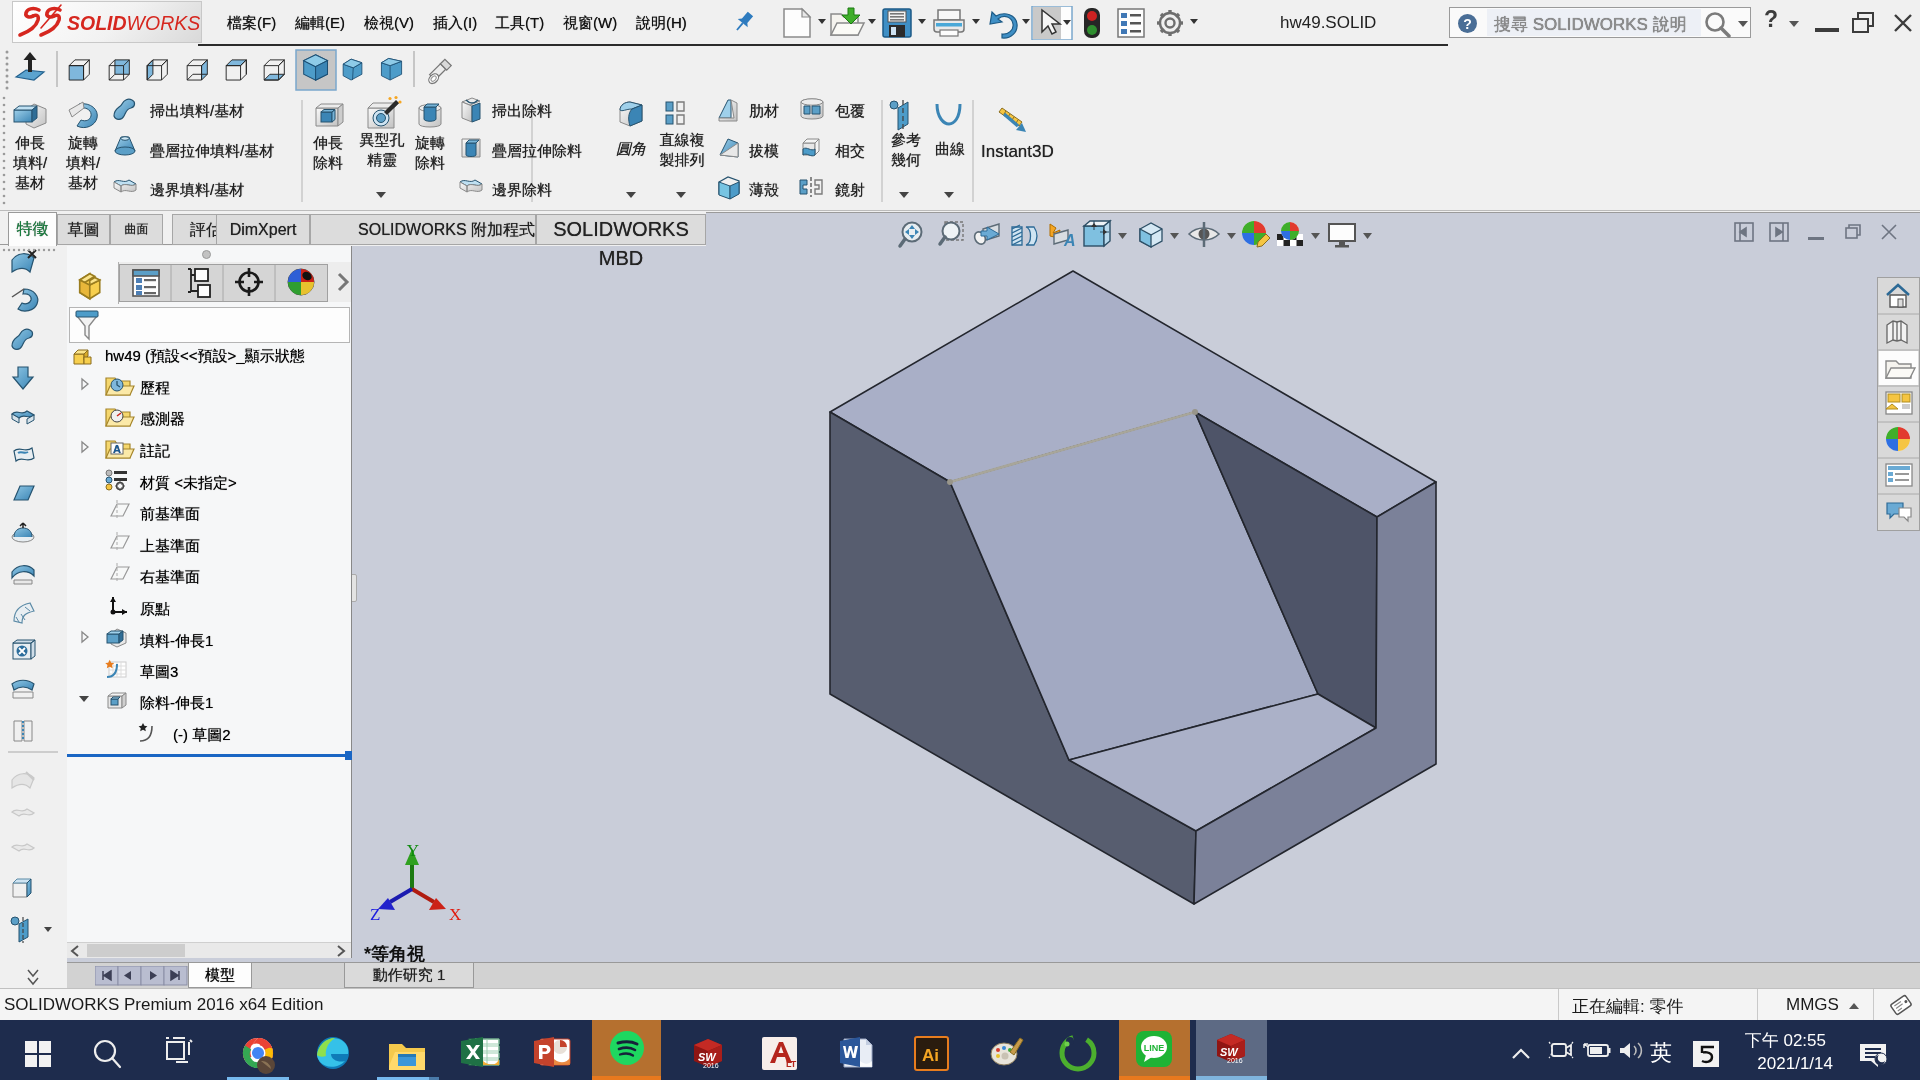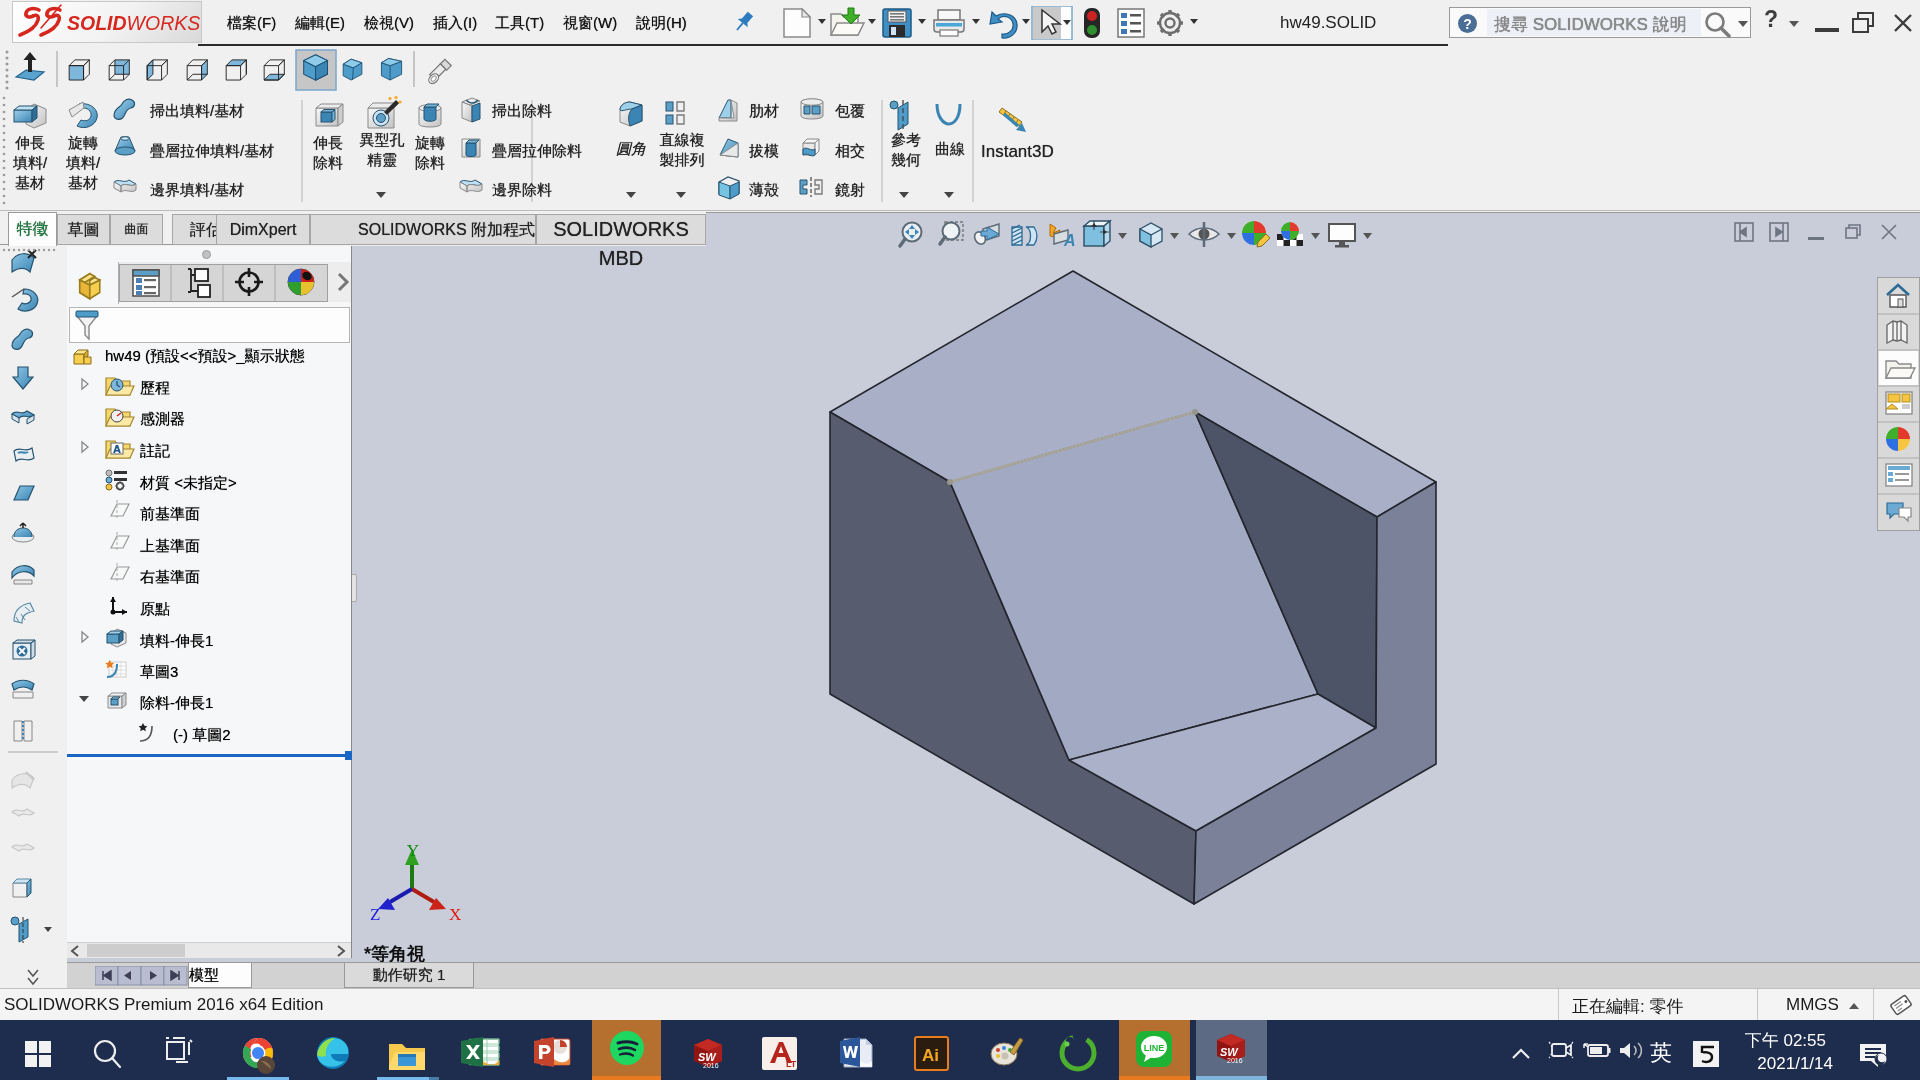--- a/index.html
+++ b/index.html
@@ -962,21 +962,21 @@
         <rect x="46" y="0" width="23" height="19"></rect>
         <rect x="69" y="0" width="23" height="19"></rect>
       </g>
     <g fill="#3c3f55">
         <path d="M8 5 v9 M16 5 l-7 4.5 7 4.5 z" stroke="#3c3f55" stroke-width="1.5"></path>
         <path d="M36 5 l-7 4.5 7 4.5 z"></path>
         <path d="M55 5 l7 4.5 -7 4.5 z"></path>
         <path d="M76 5 l7 4.5 -7 4.5 z M84 5 v9" stroke="#3c3f55" stroke-width="1.5"></path>
       </g>
   </svg>
-  <div class="abs" style="left:121px;top:0px;width:64px;height:25px;background:#fdfdfd;border:1px solid #999;border-top:none;font-size:15px;line-height:24px;color:#000;">模型</div>
+  <div class="abs" style="left:121px;top:0px;width:64px;height:25px;background:#fdfdfd;border:1px solid #999;border-top:none;text-align:center;font-size:15px;line-height:24px;color:#000;">模型</div>
   <div class="abs" style="left:187px;top:0px;width:88px;height:25px;background:#dadada;border:1px solid #999;border-top:none;text-align:center;font-size:15px;line-height:24px;color:#222;margin-top:29px;">3D 視圖</div>
   <div class="abs" style="left:277px;top:0px;width:130px;height:25px;background:#dadada;border:1px solid #999;border-top:none;text-align:center;font-size:15px;line-height:24px;color:#222;">動作研究 1</div>
 </div>
 <div class="abs" id="statusbar">
   <div class="abs" style="left:4px;top:6px;font-size:17px;color:#1a1a1a;">SOLIDWORKS Premium 2016 x64 Edition</div>
   <div class="abs" style="left:1558px;top:0px;width:1px;height:32px;background:#c9c9c9;"></div>
   <div class="abs" style="left:1572px;top:6px;font-size:17px;color:#1a1a1a;">正在編輯:  零件</div>
   <div class="abs" style="left:1757px;top:0px;width:1px;height:32px;background:#c9c9c9;"></div>
   <div class="abs" style="left:1786px;top:6px;font-size:17px;color:#1a1a1a;">MMGS</div>
   <svg class="abs" style="left:1848px;top:13px;" width="12" height="8" viewBox="0 0 12 8">

